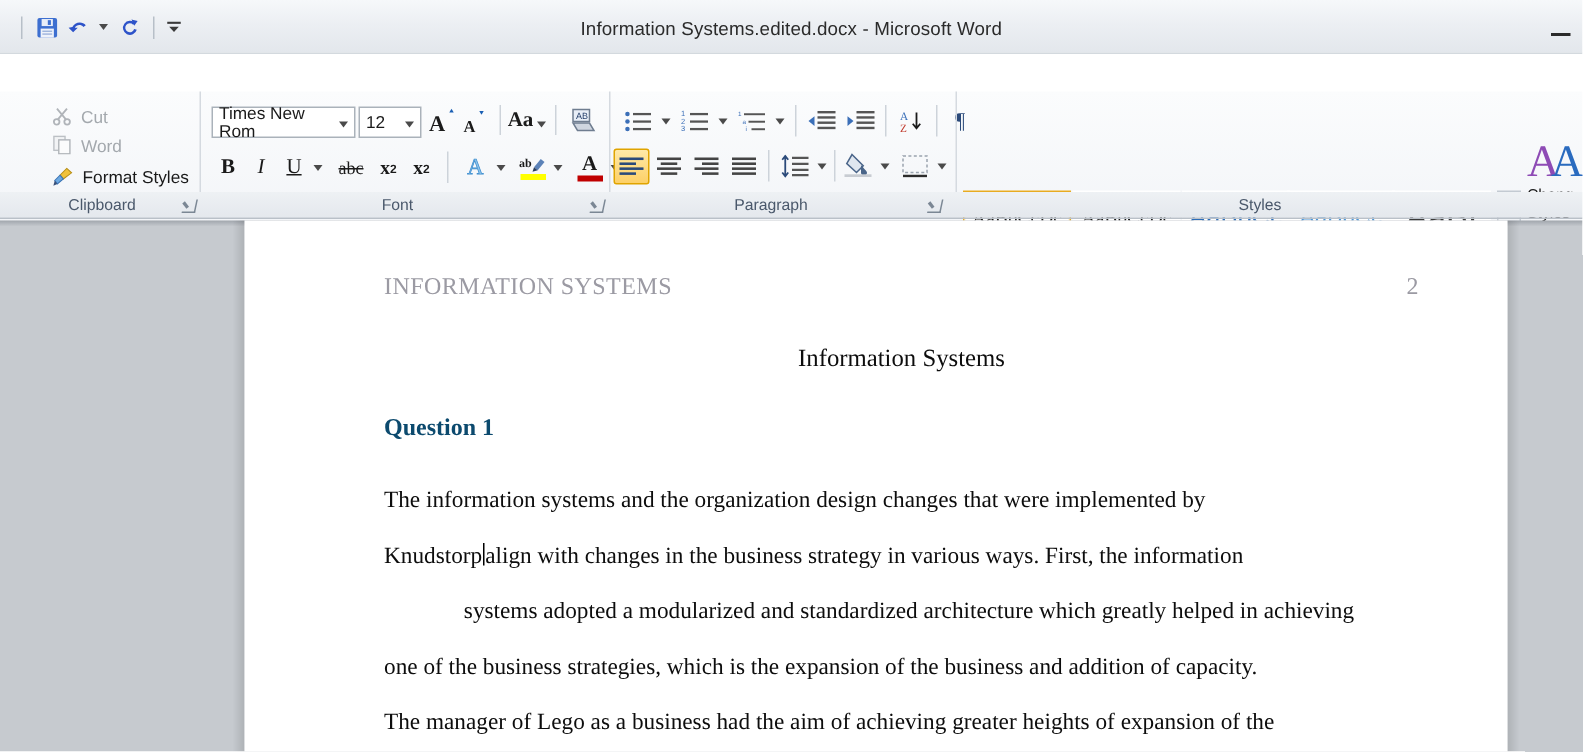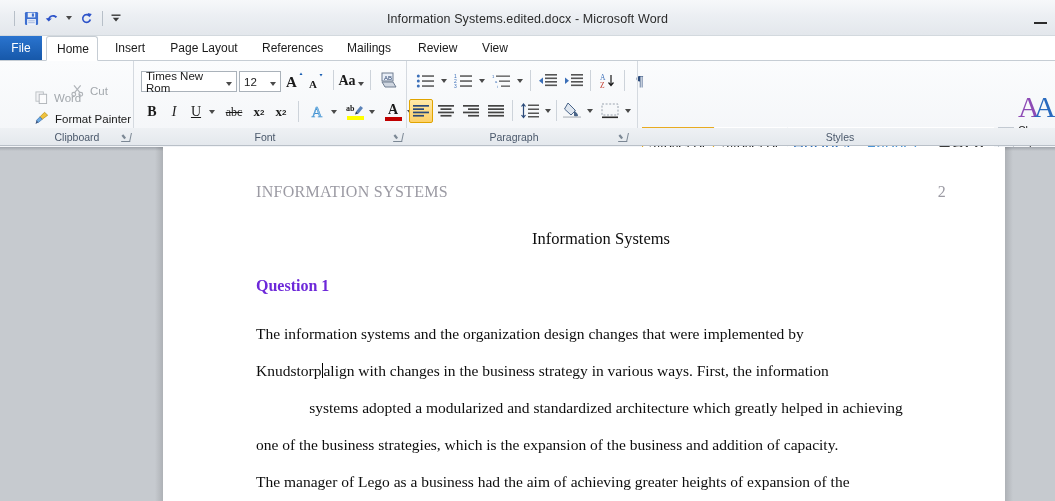--- a/index.html
+++ b/index.html
@@ -168,21 +168,21 @@
     display: flex; justify-content: space-between;
     font-family: "Liberation Serif", serif; font-size: 16px; color: #9b9aa3;
     letter-spacing: .3px;
   }
   .doc-title {
     position: absolute; left: 93px; top: 82px; width: 690px; text-align: center;
     font-family: "Liberation Serif", serif; font-size: 16.5px; color: #0d0d0d;
   }
   .doc-q {
     position: absolute; left: 93px; top: 130px;
-    font-family: "Liberation Serif", serif; font-size: 16px; font-weight: bold; color: #6d28d9;
+    font-family: "Liberation Serif", serif; font-size: 16px; font-weight: bold; color: #0c4a6e;
   }
   .doc-p { position: absolute; left: 93px; width: 700px;
     font-family: "Liberation Serif", serif; font-size: 15.5px; color: #0d0d0d; }
   .caret-i {
     display: inline-block; width: 1px; height: 15px; background: #000;
     vertical-align: -2px; margin: 0 .5px;
   }
 </style>
 </head>
 <body>
@@ -228,35 +228,25 @@
           <rect x="1.5" y="2.5" width="9" height="1.4" fill="#3a3a3a"></rect>
           <path d="M2.8 5.8 L9.2 5.8 L6 9.4 Z" fill="#3a3a3a"></path>
         </svg>
       </div>
     </div>
 
     <div class="title-text">Information Systems.edited.docx  -  Microsoft Word</div>
     <div class="win-min"></div>
   </div>
 
-  <div class="tabstrip">
-    <div class="tab file" style="left:0; width:42px;">File</div>
-    <div class="tab active" style="left:46px; width:52px;">Home</div>
-    <div class="tab" style="left:104px; width:52px;">Insert</div>
-    <div class="tab" style="left:160px; width:88px;">Page Layout</div>
-    <div class="tab" style="left:252px; width:80px;">References</div>
-    <div class="tab" style="left:336px; width:66px;">Mailings</div>
-    <div class="tab" style="left:408px; width:58px;">Review</div>
-    <div class="tab" style="left:472px; width:46px;">View</div>
-  </div>
 
   <div class="ribbon">
 
 
-    <div class="cb-item dim" style="top:20px;margin-left:36px;">
+    <div class="cb-item dim" style="top:8px;">
       <span>
         <svg width="13" height="13" viewBox="0 0 14 14">
           <circle cx="3" cy="11" r="2" fill="none" stroke="#b0b4b9" stroke-width="1.3"></circle>
           <circle cx="10.5" cy="11" r="2" fill="none" stroke="#b0b4b9" stroke-width="1.3"></circle>
           <path d="M3.6 9.6 L10.4 1.5 M9.9 9.6 L3.2 1.5" stroke="#b0b4b9" stroke-width="1.3" fill="none"></path>
         </svg>
       </span>
       <span>Cut</span>
     </div>
 
@@ -271,21 +261,21 @@
     </div>
 
     <div class="cb-item on" style="top:48px;">
       <span>
         <svg width="14" height="14" viewBox="0 0 14 14">
           <path d="M9.5 1.3 L12.7 4.2 L7.2 8.3 L5 5.8 Z" fill="#f0c23c" stroke="#b88f15" stroke-width=".7"></path>
           <path d="M5 5.8 L7.2 8.3 L3.2 11.6 L1.5 9.3 Z" fill="#6ca8e0" stroke="#3b74b5" stroke-width=".7"></path>
           <path d="M1.5 9.3 L3.2 11.6 L0.6 12.9 Z" fill="#39507a"></path>
         </svg>
       </span>
-      <span>Format Painter</span>
+      <span>Format Styles</span>
     </div>
 
     <div class="vdiv" style="left:133px; top:0; height:67px;"></div>
 
     <div class="combo" style="left:141px; top:10px; width:96px;">
       <span>Times New Rom</span>
       <span class="cb-arrow"><span class="caret-d"></span></span>
     </div>
     <div class="combo" style="left:239px; top:10px; width:42px;">
       <span>12</span>
@@ -562,21 +552,21 @@
     </div>
     <div style="position:absolute; left:1018px; top:30px;">
       <svg width="42" height="32" viewBox="0 0 42 32">
         <text x="0" y="26" font-family="Liberation Serif, serif" font-size="30" fill="#8e4bb5">A</text>
         <text x="16" y="26" font-family="Liberation Serif, serif" font-size="30" fill="#2a6bbf">A</text>
       </svg>
     </div>
   </div>
 
   <div class="ribbon-labels">
-    <div class="grp-label" style="left:16px; width:122px;">Clipboard</div>
+    <div class="grp-label" style="left:7px; width:122px;">Clipboard</div>
     <div class="launcher" style="left:122px;"></div>
     <div class="vdiv" style="left:133px; top:128px; height:18px;"></div>
 
     <div class="grp-label" style="left:136px; width:258px;">Font</div>
     <div class="launcher" style="left:394px;"></div>
     <div class="vdiv" style="left:406px; top:128px; height:18px;"></div>
 
     <div class="grp-label" style="left:409px; width:210px;">Paragraph</div>
     <div class="launcher" style="left:619px;"></div>
     <div class="vdiv" style="left:637px; top:128px; height:18px;"></div>

